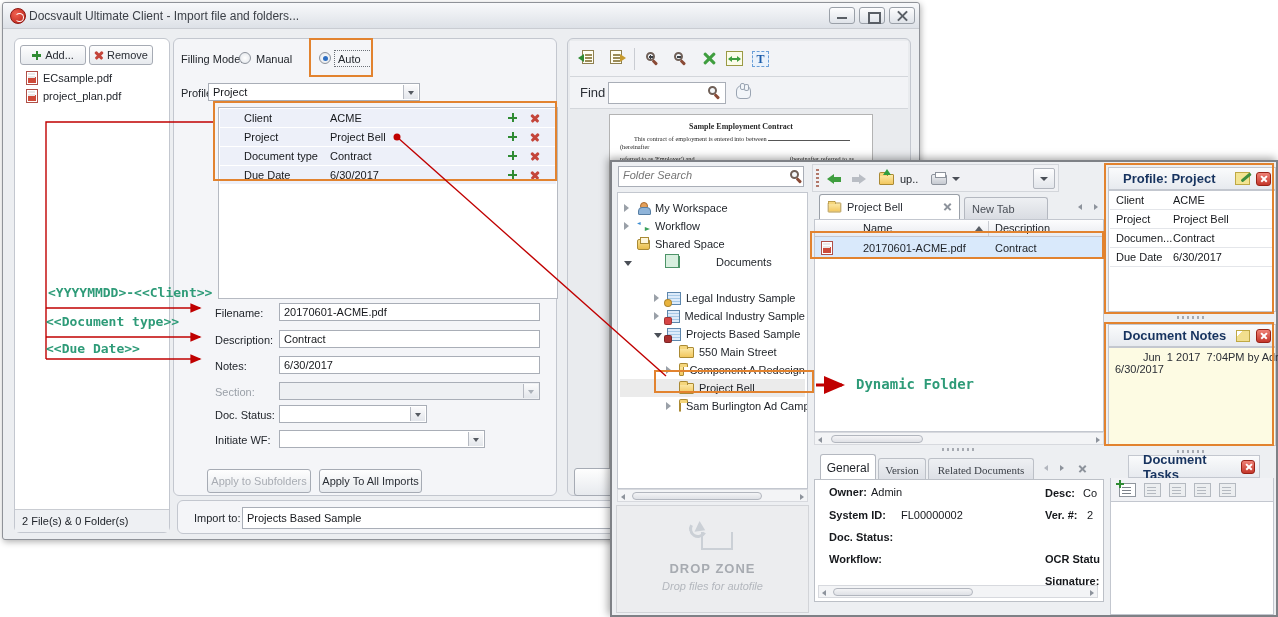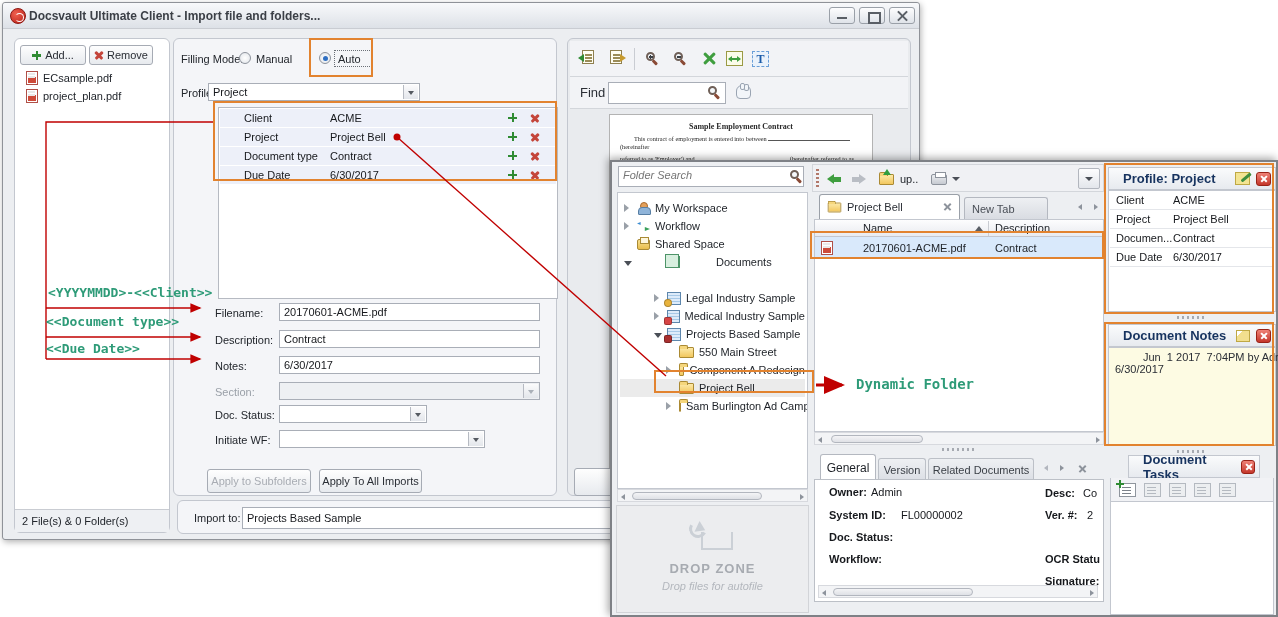--- a/index.html
+++ b/index.html
@@ -6,21 +6,21 @@
   html,body { background:#fff; }
   body { font-family:"Liberation Sans", sans-serif; }
   #canvas { position:relative; width:1278px; height:617px; overflow:hidden; background:#fff; }
   .abs { position:absolute; }
 
   
   .win { position:absolute; border:1px solid #8f9298; border-radius:3px; background:#eceef1; box-shadow:1px 2px 6px rgba(0,0,0,.30); }
   .win1 { left:2px; top:2px; width:918px; height:538px; z-index:1; }
   .win2 { left:610px; top:160px; width:668px; height:457px; z-index:10; border:2px solid #7e8186; border-radius:0; background:#edeff2; box-shadow:-2px -2px 8px rgba(0,0,0,.35); }
   .titlebar { position:absolute; left:0; top:0; right:0; height:26px; background:linear-gradient(#f8f9fb,#dde1e7); border-bottom:1px solid #c9ccd2; border-radius:3px 3px 0 0; }
-  .title-text { position:absolute; left:26px; top:6px; font-size:12px; font-weight:bold; color:#3b3f46; }
+  .title-text { position:absolute; left:26px; top:6px; font-size:12px; font-weight:normal; color:#3b3f46; }
   .dv-logo { position:absolute; left:7px; top:5px; width:16px; height:16px; border-radius:50%; background:radial-gradient(circle at 35% 35%, #f0604f, #b71f17); border:1px solid #8d150f; }
   .dv-logo::after { content:""; position:absolute; left:4px; top:4px; width:7px; height:7px; border:1.5px solid #fff; border-radius:50%; border-left-color:transparent; }
   .winbtn { position:absolute; top:4px; width:26px; height:17px; background:linear-gradient(#fdfdfe,#dfe3e9); border:1px solid #9aa0a8; border-radius:3px; }
   .wb-min::after { content:""; position:absolute; left:7px; bottom:4px; width:10px; height:2px; background:#5a5f66; }
   .wb-max::after { content:""; position:absolute; left:8px; top:4px; width:9px; height:8px; border:2px solid #5a5f66; }
   .wb-close::before,.wb-close::after { content:""; position:absolute; left:6px; top:7px; width:13px; height:2px; background:#5a5f66; }
   .wb-close::before { transform:rotate(45deg);} .wb-close::after { transform:rotate(-45deg);}
 
   .panel { position:absolute; border:1px solid #c3c7cf; background:#f4f5f8; border-radius:6px; }
   .white { background:#fff; }
@@ -137,21 +137,21 @@
   .tab.active { background:#fff; border:1px solid #9aa0a8; border-bottom:none; border-radius:3px 3px 0 0; height:25px; }
   .tab.inactive { background:linear-gradient(#eef0f3,#d9dce2); border:1px solid #b4b8c0; border-bottom:none; border-radius:3px 3px 0 0; height:22px; color:#4a4f57; }
   .tclose { width:9px; height:9px; position:relative; }
   .tclose::before,.tclose::after { content:""; position:absolute; left:0; top:3.5px; width:9px; height:1.8px; background:#8d939c; }
   .tclose::before { transform:rotate(45deg);} .tclose::after { transform:rotate(-45deg);}
   .dockhdr { position:absolute; height:23px; background:linear-gradient(#fafbfc,#e7eaef); border:1px solid #c3c7cf; font-size:13px; font-weight:bold; color:#17335f; display:flex; align-items:center; padding-left:14px; gap:6px; }
   .prow { position:absolute; left:1px; right:1px; height:19px; display:flex; align-items:center; font-size:11px; color:#16181c; border-bottom:1px solid #e4e6ea; background:#fff; }
   .prow .pl { width:63px; padding-left:6px; } .prow .pv { flex:1; }
   .itab { position:absolute; font-size:11px; color:#3a3f46; text-align:center; }
   .itab.active { background:#fff; border:1px solid #b4b8c0; border-bottom:1px solid #fff; border-radius:3px 3px 0 0; font-size:12px; color:#1d2127; }
-  .itab.inactive { background:linear-gradient(#eef0f3,#dcdfe5); border:1px solid #bcc0c7; border-bottom:none; border-radius:3px 3px 0 0; }
+  .itab.inactive { background:linear-gradient(#eef0f3,#dcdfe5); border:1px solid #bcc0c7; border-bottom:none; border-radius:3px 3px 0 0;font-family:Liberation Serif, serif; }
   .ilabel { position:absolute; font-size:11px; font-weight:bold; color:#16181c; }
   .ival { position:absolute; font-size:11px; color:#16181c; }
   .dz-tray { position:absolute; width:32px; height:18px; border:2px solid #cbd0d6; border-top:none; }
   .dz-arrow { position:absolute; width:18px; height:18px; border:3px solid #cbd0d6; border-radius:50%; border-top-color:transparent; border-right-color:transparent; transform:rotate(-15deg); }
   .dz-arrow::after { content:""; position:absolute; right:-7px; bottom:-2px; width:0; height:0; border:6px solid transparent; border-left:9px solid #cbd0d6; transform:rotate(40deg); }
 
   
   .obox { position:absolute; border:2px solid #e2832f; z-index:50; pointer-events:none; }
   .ganno { position:absolute; font-family:"DejaVu Sans Mono",monospace; font-weight:bold; color:#2e9b78; font-size:13px; z-index:52; white-space:nowrap; }
   #anno-svg { position:absolute; left:0; top:0; z-index:51; pointer-events:none; }
@@ -376,21 +376,21 @@
     </div>
     
     <div class="abs" style="left:4px;top:343px;width:193px;height:108px;background:#ecedef;border:1px solid #d2d4d8;">
       <span class="dz-arrow" style="left:72px;top:14px;"></span>
       <span class="dz-tray" style="left:84px;top:26px;"></span>
       <div class="abs" style="left:0;right:0;top:55px;text-align:center;font-size:13px;font-weight:bold;color:#a7abb1;letter-spacing:1px;">DROP ZONE</div>
       <div class="abs" style="left:0;right:0;top:74px;text-align:center;font-size:11px;font-style:italic;color:#b3b7bd;">Drop files for autofile</div>
     </div>
 
     
-    <div class="abs" style="left:200px;top:2px;width:292px;height:28px;background:#f0f1f4;border:1px solid #d3d6db;padding-left:27px;">
+    <div class="abs" style="left:200px;top:2px;width:247px;height:28px;background:#f0f1f4;border:1px solid #d3d6db;padding-left:27px;">
       <span class="abs grip" style="left:3px;top:4px;height:19px;"></span>
       <span class="ic navarrow na-back" style="position:absolute;left:14px;top:7px;"></span>
       <span class="ic navarrow na-fwd" style="position:absolute;left:39px;top:7px;"></span>
       <span class="ic folderic upfolder" style="position:absolute;left:66px;top:9px;">
           <span class="uarr"></span>
         </span>
       <span class="abs lbl" style="left:87px;top:8px;">up..</span>
       <span class="ic prnic" style="position:absolute;left:118px;top:9px;"></span>
       <span class="abs tri-d" style="left:139px;top:12px;border-top-width:4px;"></span>
       <div class="abs" style="right:3px;top:3px;width:22px;height:21px;background:linear-gradient(#fdfdfe,#e3e6eb);border:1px solid #b2b6be;border-radius:2px;">

